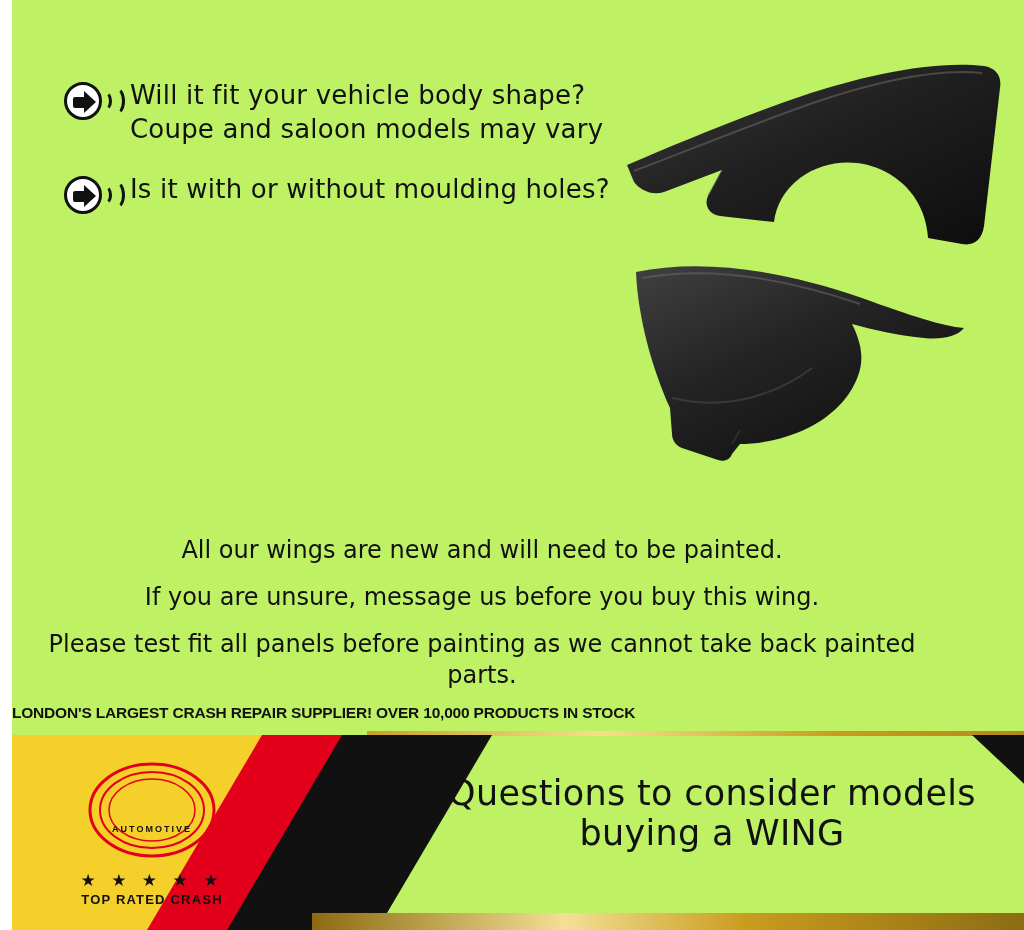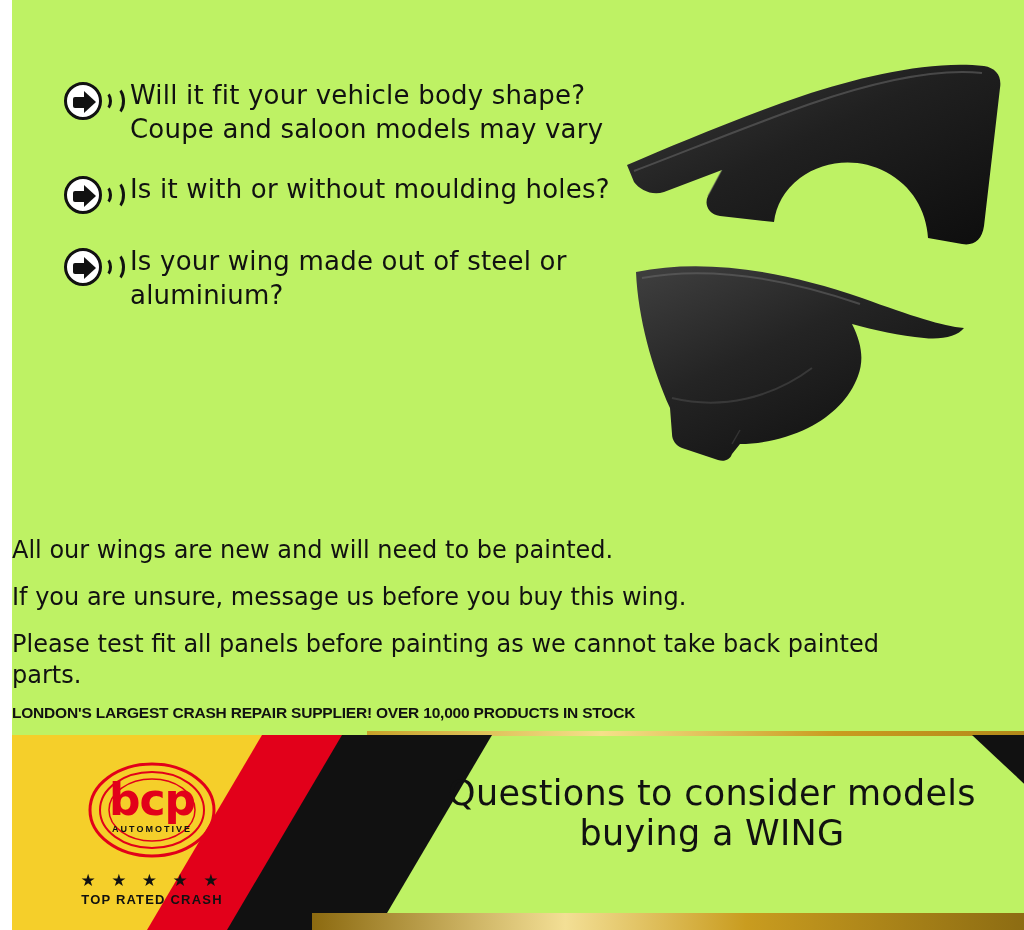--- a/index.html
+++ b/index.html
@@ -105,20 +105,21 @@
     font-family: "DejaVu Sans", sans-serif;
     font-weight: 400;
   }
 
   
   .notes {
     position: absolute;
     left: 0;
     top: 535px;
     width: 892px;
+    text-align: center;
   }
   .note {
     font-size: 24px;
     line-height: 31px;
     color: #111;
     font-family: "DejaVu Sans", sans-serif;
     margin: 0 auto 16px auto;
     width: 940px;
   }
 
@@ -266,28 +267,20 @@
 
     <div class="question-row">
       <div class="q-icon">
         <div class="speaker"></div>
         <div class="wave w1"></div>
         <div class="wave w2"></div>
       </div>
       <div class="q-text">Is it with or without moulding holes?</div>
     </div>
 
-    <div class="question-row">
-      <div class="q-icon">
-        <div class="speaker"></div>
-        <div class="wave w1"></div>
-        <div class="wave w2"></div>
-      </div>
-      <div class="q-text">Is your wing made out of steel or aluminium?</div>
-    </div>
 
   </div>
 
   <div class="wing wing-top">
     <svg width="400" height="200" viewBox="0 0 400 200">
       <defs>
         <linearGradient id="wgTop" x1="0" y1="0" x2="1" y2="1">
           <stop offset="0%" stop-color="#3a3a3a"></stop>
           <stop offset="45%" stop-color="#202020"></stop>
           <stop offset="100%" stop-color="#0d0d0d"></stop>
@@ -362,20 +355,19 @@
     <div class="title-line2">buying a WING</div>
   </div>
 
   <div class="logo">
     <div class="logo-badge">
       <svg class="logo-rings" viewBox="0 0 150 104">
         <ellipse cx="75" cy="48" rx="62" ry="46" fill="none" stroke="#e2001a" stroke-width="3"></ellipse>
         <ellipse cx="75" cy="48" rx="52" ry="38" fill="none" stroke="#e2001a" stroke-width="2"></ellipse>
         <ellipse cx="75" cy="48" rx="43" ry="31" fill="none" stroke="#e2001a" stroke-width="1.5"></ellipse>
       </svg>
-      <div class="logo-text">bcp</div>
       <div class="logo-sub">AUTOMOTIVE</div>
     </div>
     <div class="stars">★ ★ ★ ★ ★</div>
     <div class="rated">TOP RATED CRASH</div>
   </div>
 
 </div>
 
 </body></html>

